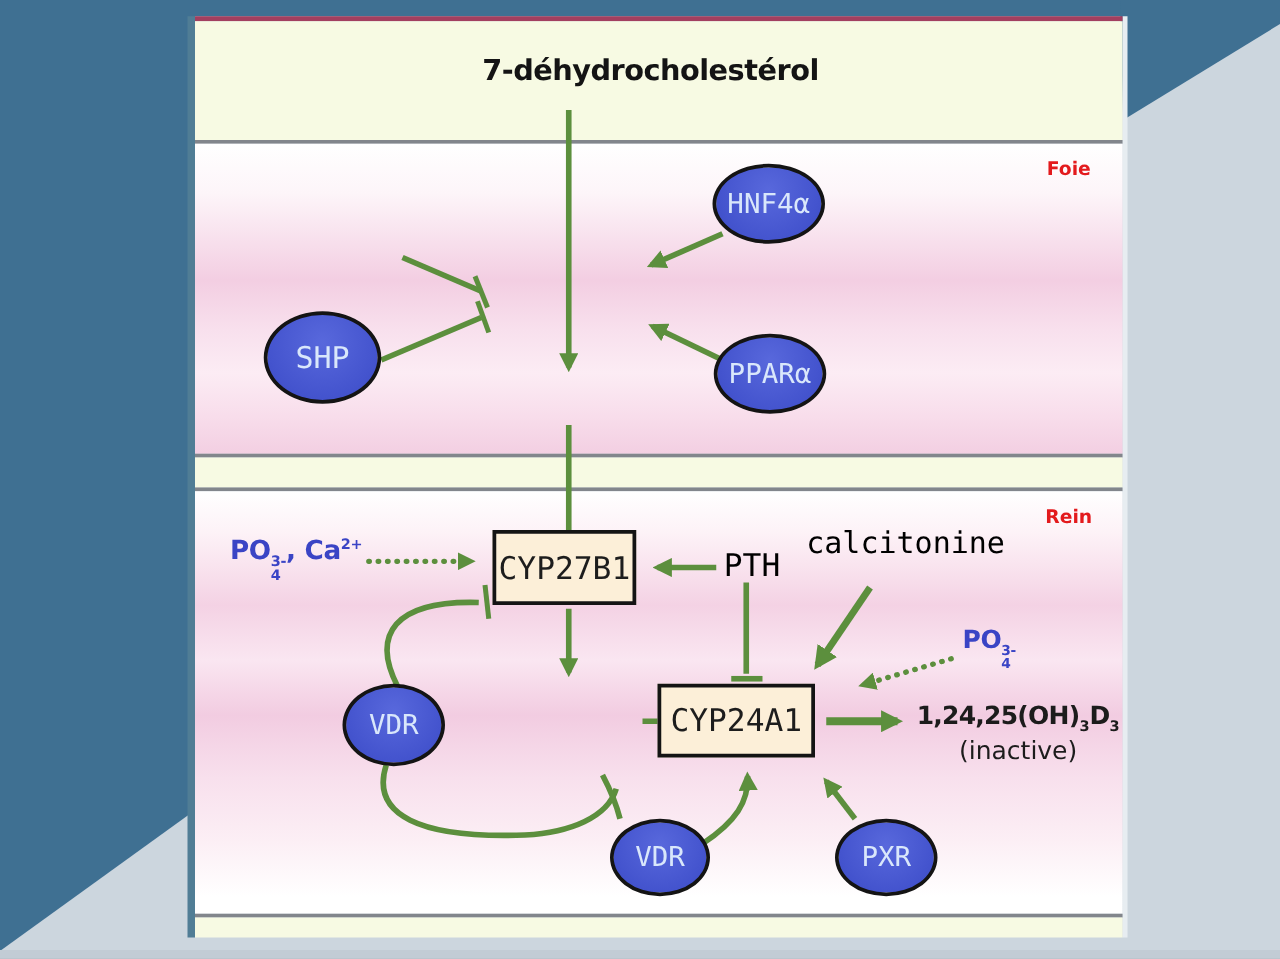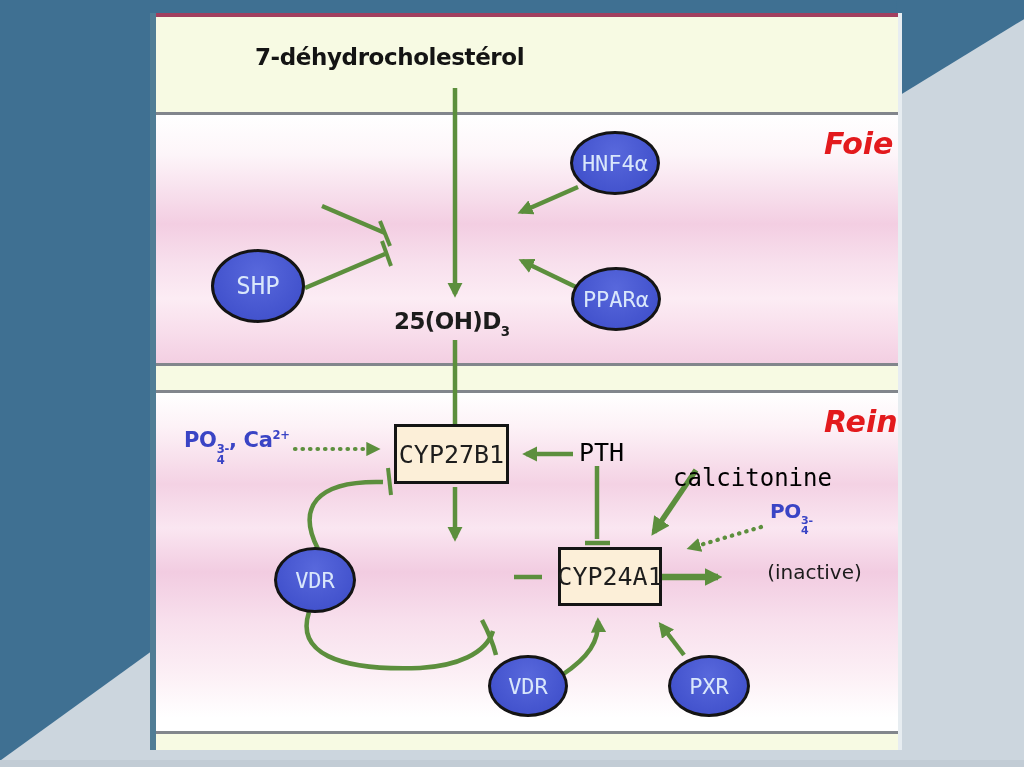--- a/index.html
+++ b/index.html
@@ -46,26 +46,26 @@
     background:radial-gradient(circle at 50% 32%,#5868dc 0%,#4454ce 68%,#3b4ac2 100%);
     color:#d9e7fb;display:flex;align-items:center;justify-content:center;
     font-family:"DejaVu Sans Mono",monospace;box-sizing:border-box;text-align:right;
   }
   .enzyme{
     position:absolute;z-index:10;border:3.5px solid #141414;background:#fcefd8;
     color:#1d1d1d;display:flex;align-items:center;justify-content:center;
     font-family:"DejaVu Sans Mono",monospace;font-size:25px;box-sizing:border-box;
   }
   .slide-title{
-    left:255px;top:44px;width:400px;text-align:left;z-index:10;
+    left:255px;top:44px;width:400px;text-align:right;z-index:10;
     font-size:23px;font-weight:bold;color:#141414;letter-spacing:-0.4px;
   }
   .section-label{
     width:62px;text-align:center;z-index:10;color:#e31a1d;
-    font-size:30px;font-weight:bold;font-style:italic;
+    font-size:15px;font-weight:bold;
   }
   .formula{
     z-index:10;color:#1c1c1c;font-weight:bold;letter-spacing:-0.6px;
     font-size:22px;text-align:center;
   }
   .formula sub{font-size:0.58em;vertical-align:-0.5em;letter-spacing:0;}
   .state{font-weight:400;font-size:21px;letter-spacing:0;}
   .chem{
     z-index:10;color:#3a44c5;font-weight:bold;font-size:21px;letter-spacing:-0.3px;
   }
@@ -157,42 +157,40 @@
   <div class="node" style="left:488px;top:655px;width:80px;height:62px;font-size:22px;">
     <span>VDR</span>
   </div>
   <div class="node" style="left:668px;top:655px;width:82px;height:62px;font-size:22px;">
     <span>PXR</span>
   </div>
 
   <div class="enzyme" style="left:394px;top:424px;width:115px;height:60px;">
     <span>CYP27B1</span>
   </div>
-  <div class="enzyme" style="left:558px;top:547px;width:104px;height:59px;">
+  <div class="enzyme" style="left:526px;top:547px;width:126px;height:59px;">
     <span>CYP24A1</span>
   </div>
 
-  <div class="abs formula" style="left:372px;top:308px;width:160px;font-size:23px;">
-    <span>25(OH)D</span><sub>3</sub>
-  </div>
 
 
   <div class="abs formula" style="left:722px;top:560px;width:185px;font-size:20px;">
+    <div><span>1,24,25(OH)</span><sub>3</sub><span>D</span><sub>3</sub></div>
     <div class="state" style="font-size:20px;">(inactive)</div>
   </div>
 
   <div class="abs chem" style="left:184px;top:428px;">
     <span>PO</span><span class="ss">
         <span>3-</span>
         <span>4</span>
       </span><span>, </span><span>Ca</span><sup>2+</sup>
   </div>
 
   <div class="abs greenlbl" style="left:579px;top:438px;font-size:25px;">PTH</div>
-  <div class="abs greenlbl" style="left:645px;top:464px;margin-left:28px;">calcitonine</div>
+  <div class="abs greenlbl" style="left:645px;top:420px;">calcitonine</div>
 
   <div class="abs chem" style="left:770px;top:499px;font-size:20px;">
     <span>PO</span><span class="ss">
         <span>3-</span>
         <span>4</span>
       </span>
   </div>
 
 </div>
 

